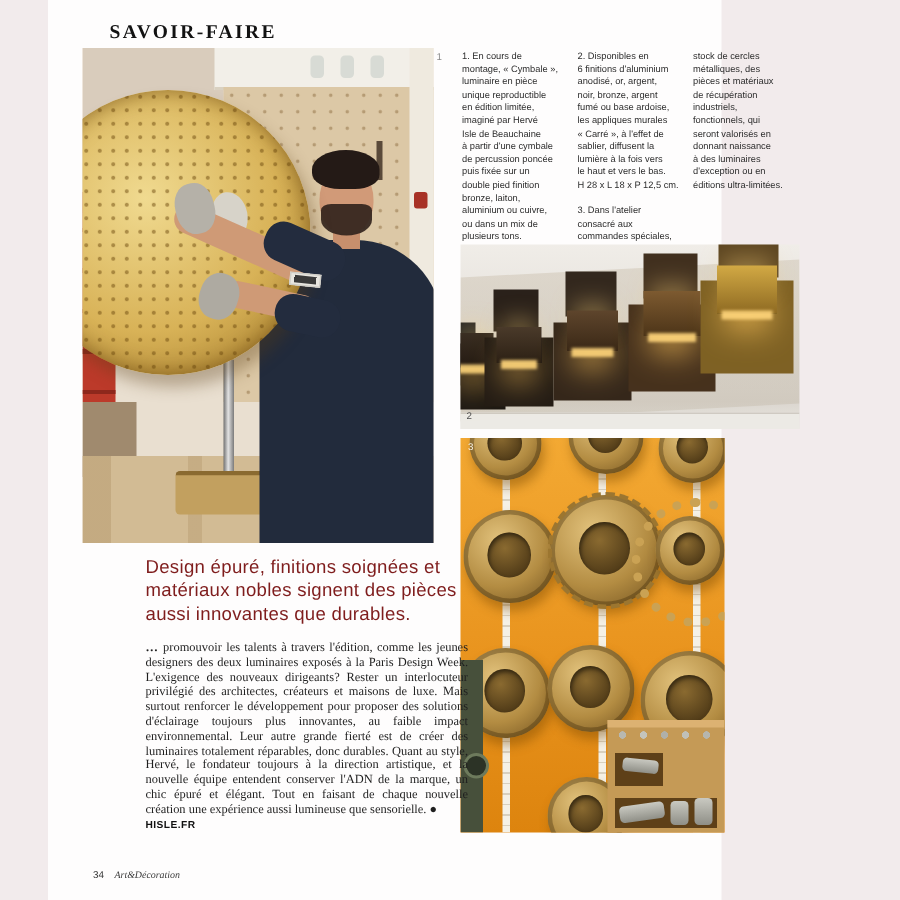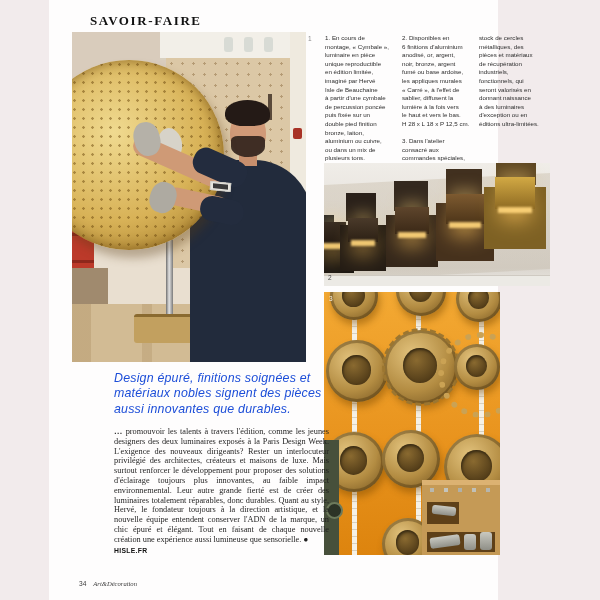--- a/index.html
+++ b/index.html
@@ -1,17 +1,17 @@
 <!DOCTYPE html>
 <html><head>
 <meta charset="utf-8">
 <style>
   html,body{margin:0;padding:0;width:600px;height:600px;background:#f2ebec;overflow:hidden;
     font-family:"Liberation Sans", sans-serif;}
-  .page{position:absolute;left:49px;top:0;width:449px;height:600px;background:#fefdfd;}
+  .page{position:absolute;left:32px;top:0;width:449px;height:600px;background:#fefdfd;}
 
   .section-label{position:absolute;left:41px;top:13px;font-family:"Liberation Serif",serif;
     font-weight:bold;font-size:13px;letter-spacing:1.6px;color:#121212;}
 
   .photo{position:absolute;overflow:hidden;}
   .abs{position:absolute;}
 
   
   #photo1{left:23px;top:32px;width:234px;height:330px;background:#e9dfd0;}
   .p1-wall-left{left:0;top:0;width:94px;height:110px;background:#d9ccbc;}
@@ -93,21 +93,21 @@
     background:radial-gradient(circle 4px at 8px 6px, #b8b8b0 60%, transparent 62%),
       radial-gradient(circle 4px at 22px 6px, #c4c4bc 60%, transparent 62%),
       radial-gradient(circle 4px at 36px 6px, #b0b0a8 60%, transparent 62%),
       radial-gradient(circle 4px at 50px 6px, #c0c0b8 60%, transparent 62%),
       radial-gradient(circle 4px at 64px 6px, #b6b6ae 60%, transparent 62%);}
   .p3-cubby{position:absolute;background:#5e4018;}
   .p3-cyl{position:absolute;background:linear-gradient(180deg,#c9c9c1,#8f8f87);border-radius:3px;}
 
   
   .quote{position:absolute;left:65px;top:371px;width:226px;font-size:12.4px;line-height:15.4px;
-    letter-spacing:.2px;color:#1d4ed8;font-style:italic;}
+    letter-spacing:.2px;color:#7f1d1d;}
   .bodytext{position:absolute;left:65px;top:427px;width:215px;font-family:"Liberation Serif",serif;
     font-size:8.3px;line-height:9.8px;text-align:justify;color:#1f1f1f;}
   .lead-dots{font-weight:bold;letter-spacing:.5px;}
   .website{position:absolute;left:65px;top:547px;font-size:6.8px;font-weight:bold;letter-spacing:.3px;color:#111;}
   .footer{position:absolute;left:30px;top:580px;font-size:6.6px;color:#3a3a3a;}
   .footer .mag{font-family:"Liberation Serif",serif;font-style:italic;margin-left:7px;}
 </style>
 </head>
 <body>
 

